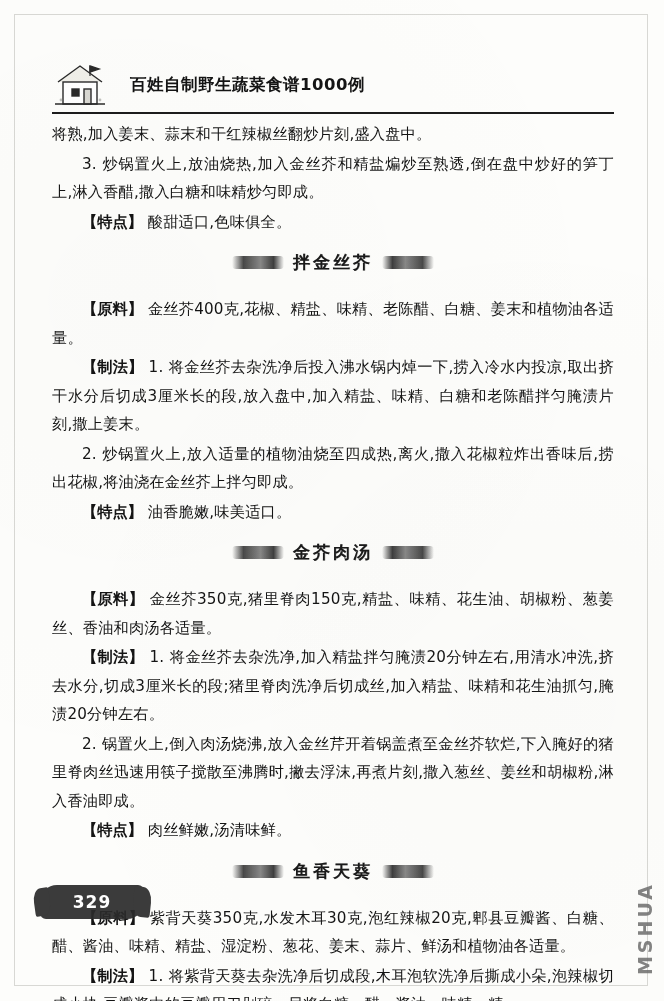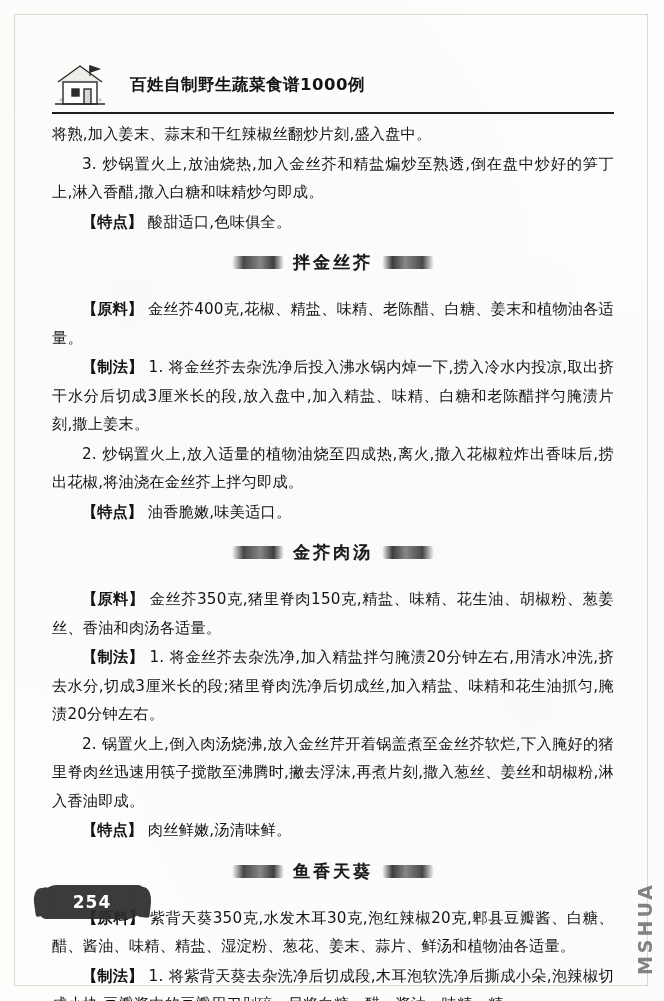--- a/index.html
+++ b/index.html
@@ -288,19 +288,19 @@
       <span>紫背天葵350克,水发木耳30克,泡红辣椒20克,郫县豆瓣酱、白糖、醋、酱油、味精、精盐、湿淀粉、葱花、姜末、蒜片、鲜汤和植物油各适量。</span>
     </p>
     <p class="para indent">
       <span class="lbl">【制法】</span>
       <span>1. 将紫背天葵去杂洗净后切成段,木耳泡软洗净后撕成小朵,泡辣椒切成小块,豆瓣酱中的豆瓣用刀剁碎。另将白糖、醋、酱油、味精、精</span>
     </p>
   </div>
 
   <div class="pagenum-wrap">
     <div class="pagenum-ink"></div>
-    <div class="pagenum-text">254</div>
+    <div class="pagenum-text">329</div>
   </div>
 
   <div class="side-mark">MSHUA</div>
 
   <div class="grain"></div>
 </div>
 
 </body></html>

